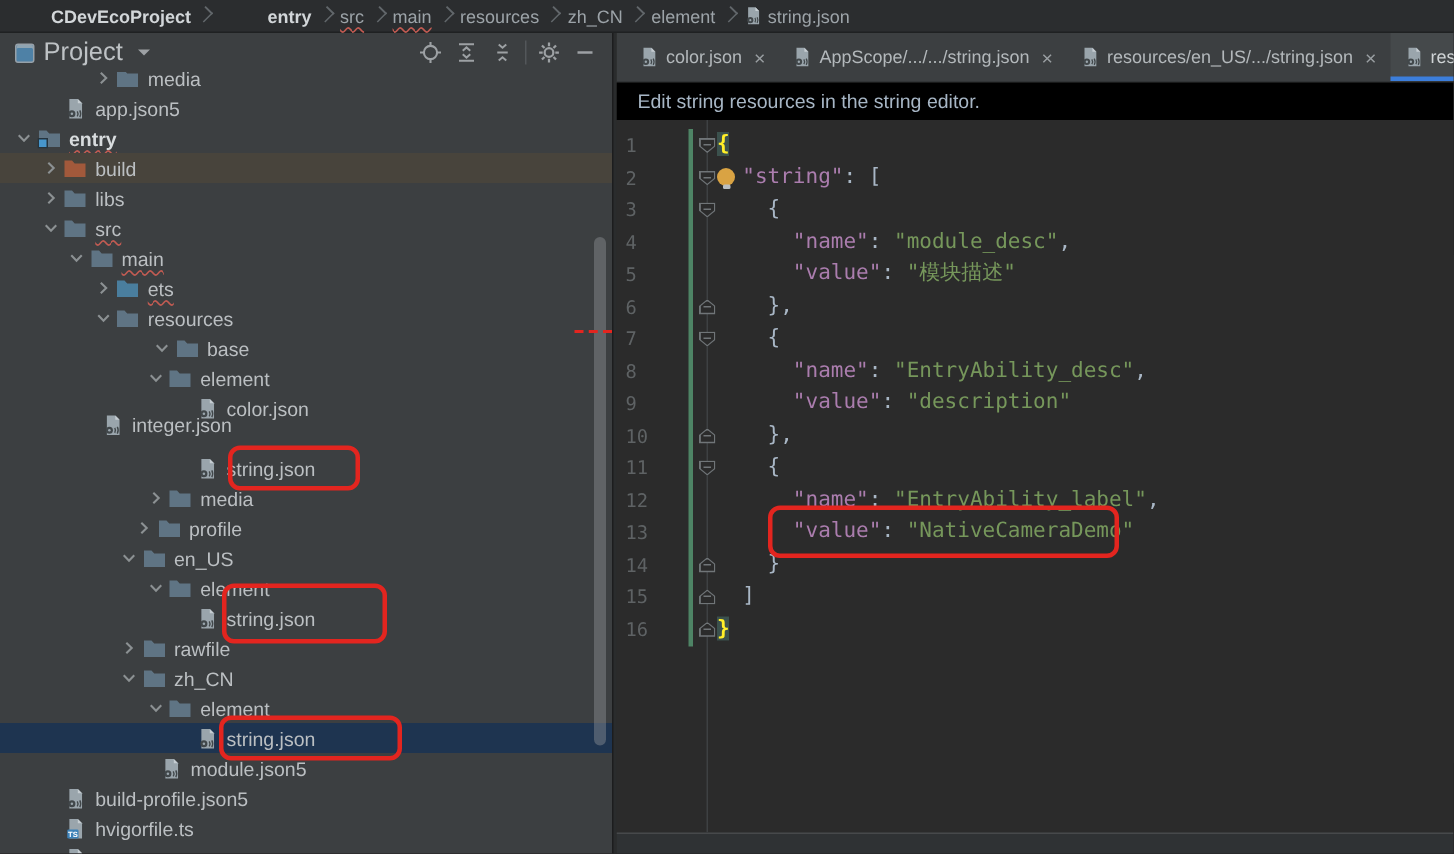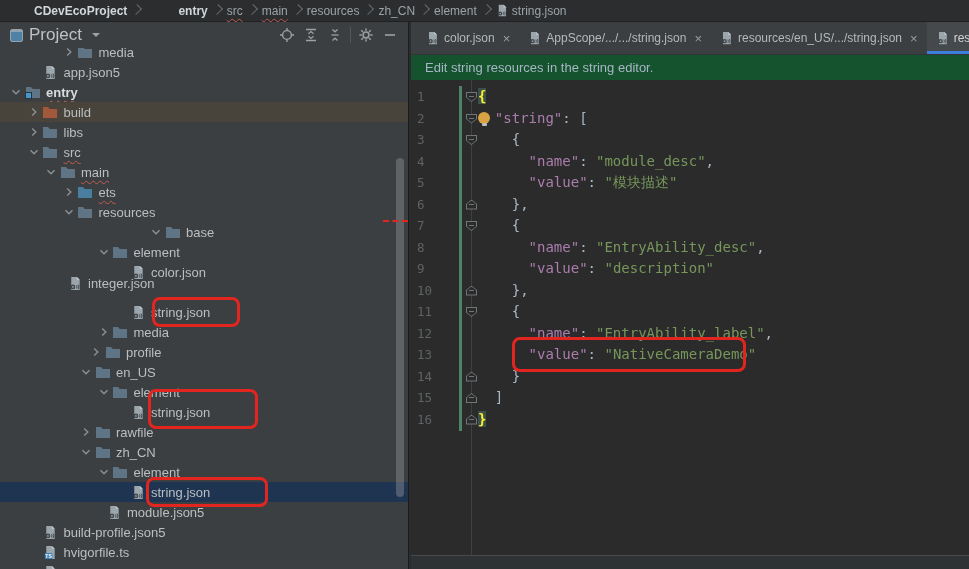--- a/index.html
+++ b/index.html
@@ -56,21 +56,21 @@
 
   
   .editor-pane{position:absolute;left:411px;top:22px;width:558px;height:547px;background:var(--editor_bg);}
   .tabbar{position:absolute;left:0;top:0;width:558px;height:33px;background:var(--chrome);
     border-bottom:1px solid #323537;display:flex;align-items:stretch;padding-left:6px;white-space:nowrap;}
   .etab{display:flex;align-items:center;gap:5px;padding:0 9px;font-size:12px;color:#B3B8BB;position:relative;cursor:pointer;}
   .etab.active{background:#45494B;color:#D0D4D6;}
   .etab.active:after{content:"";position:absolute;left:0;right:0;bottom:0;height:3px;background:var(--accent_blue);}
   .etab .close{color:#9A9FA2;font-size:13px;margin-left:3px;cursor:pointer;}
 
-  .banner{position:absolute;left:0;top:33px;width:558px;height:25px;background:#14532d;
+  .banner{position:absolute;left:0;top:33px;width:558px;height:25px;background:#000000;
     font-size:13px;color:#A7B6C5;display:flex;align-items:center;padding-left:14px;}
 
   .code-area{position:absolute;left:0;top:58px;width:558px;height:475px;background:var(--editor_bg);
     font-family:"DejaVu Sans Mono",monospace;overflow:hidden;}
   .gutter-line{position:absolute;left:60px;top:0;width:1px;height:475px;background:#3E4143;}
   .vcsbar{position:absolute;left:48px;top:6px;width:3px;height:345px;background:var(--vcs_green);}
   .lnum{position:absolute;left:6px;width:30px;font-size:12.5px;color:#5E6264;line-height:21.5px;}
   .cl{position:absolute;left:67px;height:21.5px;line-height:21.5px;font-size:14px;white-space:pre;}
   .cl .k{color:var(--key_purple);}
   .cl .s{color:var(--string_green);}
@@ -255,21 +255,21 @@
             <path d="M2.5 4.2 6 7.8l3.5-3.6"></path>
           </svg>
         </span>
         <span class="tico">
           <svg width="16" height="14" viewBox="0 0 16 14">
             <path d="M1 2h5l1.8 2H15v9H1z" fill="#5F7484"></path>
           </svg>
         </span>
         <span class="tlabel">resources</span>
       </div>
-      <div class="trow" style="top: 200px; padding-left: 100px; margin-left: 48px;">
+      <div class="trow" style="top: 200px; padding-left: 100px;">
         <span class="tchev">
           <svg width="12" height="12" viewBox="0 0 12 12" fill="none" stroke="#8C9193" stroke-width="1.4">
             <path d="M2.5 4.2 6 7.8l3.5-3.6"></path>
           </svg>
         </span>
         <span class="tico">
           <svg width="16" height="14" viewBox="0 0 16 14">
             <path d="M1 2h5l1.8 2H15v9H1z" fill="#5F7484"></path>
           </svg>
         </span>

